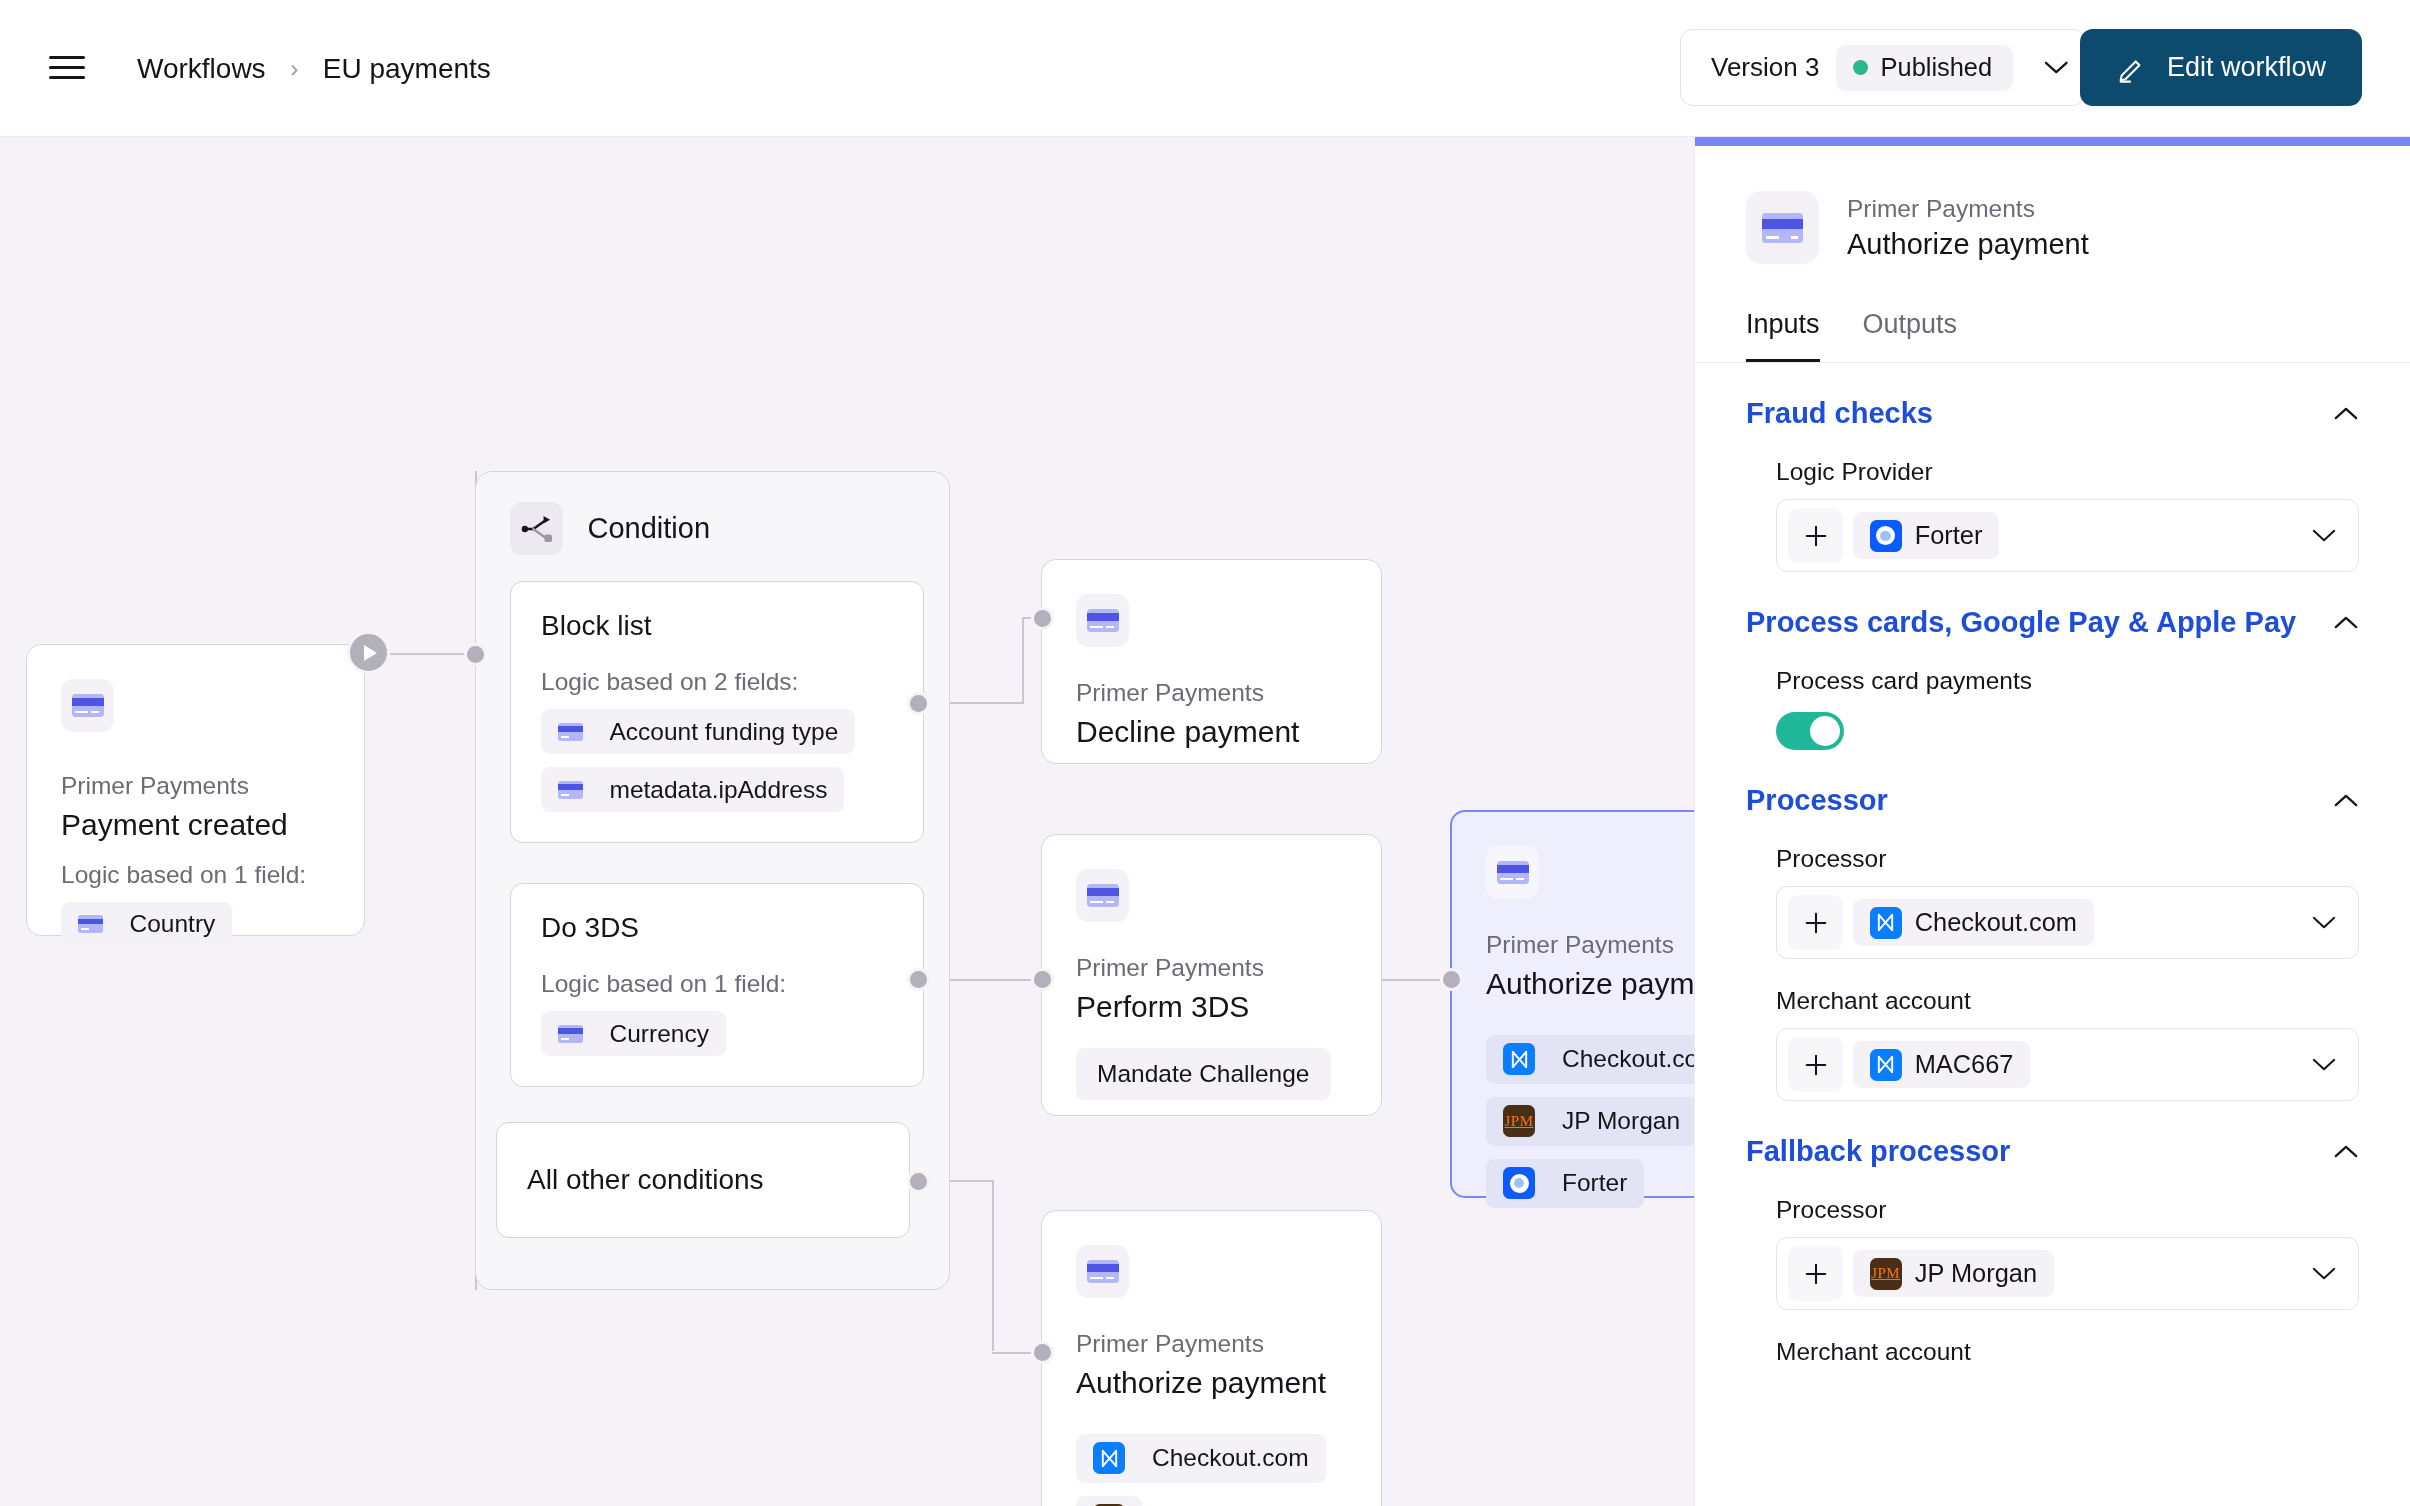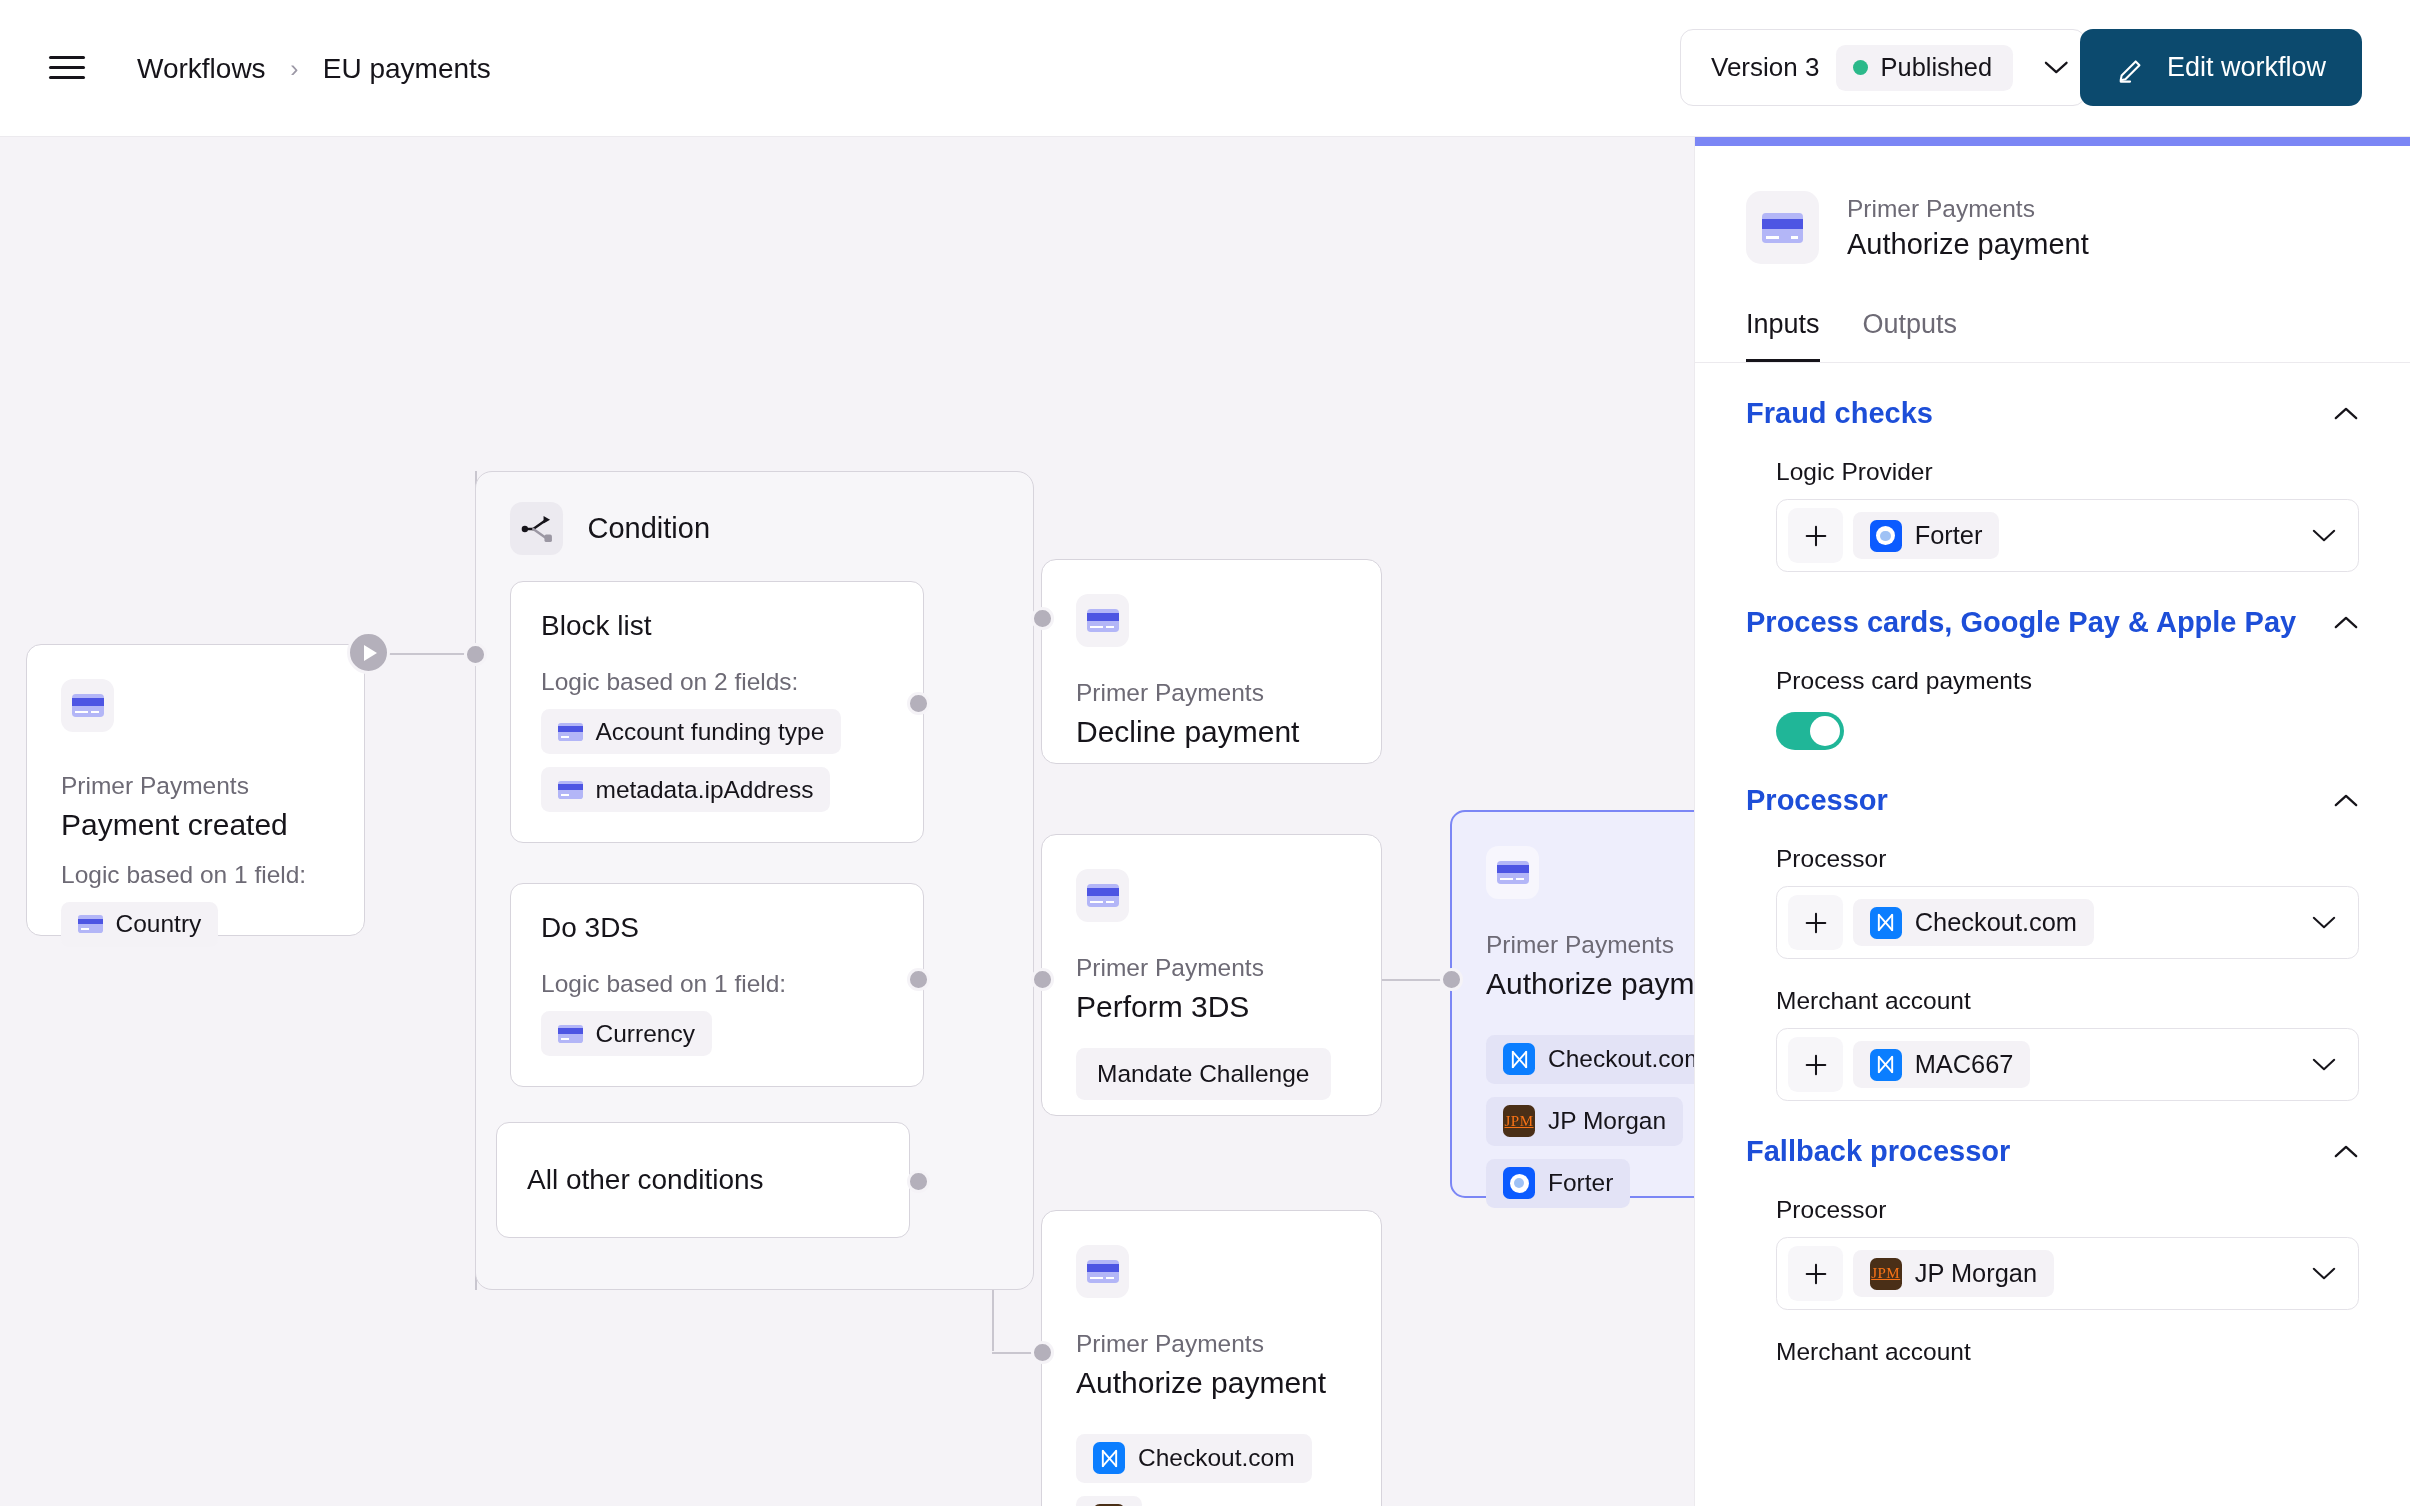--- a/index.html
+++ b/index.html
@@ -99,21 +99,21 @@
   }
   .card-glyph { width: 32px; height: 23.5px; border-radius: 3.8px; background: #b3b6f7; position: relative; overflow: hidden; }
   .card-glyph::before { content:""; position:absolute; left:0; top:4.7px; width:100%; height:7.5px; background:#4d55e3; }
   .card-glyph::after { content:""; position:absolute; left:3.8px; bottom:3.8px; width:13px; height:2.8px; background:#ffffff; box-shadow: 0 0 0 0 #fff; }
   .card-glyph i { position:absolute; right:4.7px; bottom:3.8px; width:7.5px; height:2.8px; background:#ffffff; display:block; }
   .node-sub { font-size: 24.5px; color: #6d6a75; margin-bottom: 7.5px; }
   .node-title { font-size: 30px; color: #16141a; font-weight: 500; }
   .node-logic { font-size: 24.5px; color: #6d6a75; margin-top: 19px; }
 
   .chip {
-    display: inline-flex; align-items: center; gap: 13px;
+    display: inline-flex; align-items: center; gap: 27px;
     background: #f4f2f6; border-radius: 8.5px;
     padding: 8.5px 17px; margin-top: 13px;
     font-size: 24.5px; color: #16141a;
   }
   .chip.plain { padding: 12.2px 21px; }
   .chip-card { width: 24.5px; height: 18px; border-radius: 2.8px; background: #b3b6f7; position: relative; overflow:hidden; flex: none; }
   .chip-card::before { content:""; position:absolute; left:0; top:3.8px; width:100%; height:5.6px; background:#4d55e3; }
   .chip-card::after { content:""; position:absolute; left:2.8px; bottom:2.8px; width:8.5px; height:1.9px; background:#fff; }
 
   .logo { width: 32px; height: 32px; border-radius: 6.6px; flex: none; display:flex; align-items:center; justify-content:center; }
@@ -263,21 +263,21 @@
       </div>
     <div class="node-sub">Primer Payments</div>
     <div class="node-title">Payment created</div>
     <div class="node-logic">Logic based on 1 field:</div>
     <div class="chip">
       <span class="chip-card"></span>
       <span>Country</span>
     </div>
   </div>
 
-  <div class="cond-group" style="left:475px; top:334px; width:559px; height:819px;">
+  <div class="cond-group" style="left:475px; top:334px; width:475px; height:819px;">
     <div class="cond-head">
       <div class="cond-icon">
         <svg width="32" height="28" viewBox="0 0 34 30">
           <path d="M3 15 L13 15" stroke="#16141a" stroke-width="2.6" stroke-linecap="round"></path>
           <path d="M13 15 L27 5" stroke="#16141a" stroke-width="2.6" stroke-linecap="round"></path>
           <path d="M13 15 L27 25" stroke="#9b97a3" stroke-width="2.6" stroke-linecap="round"></path>
           <circle cx="4" cy="15" r="3.4" fill="#16141a"></circle>
           <path d="M24 1 L31 5 L24 9 Z" fill="#16141a"></path>
           <rect x="25" y="21" width="8" height="8" rx="2" fill="#9b97a3"></rect>
         </svg>

